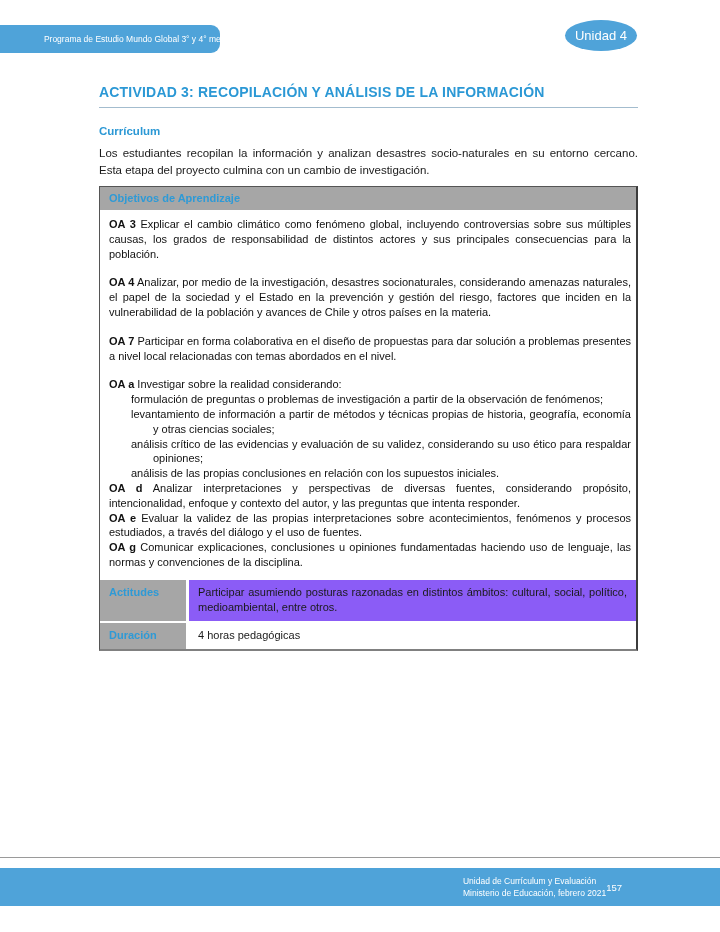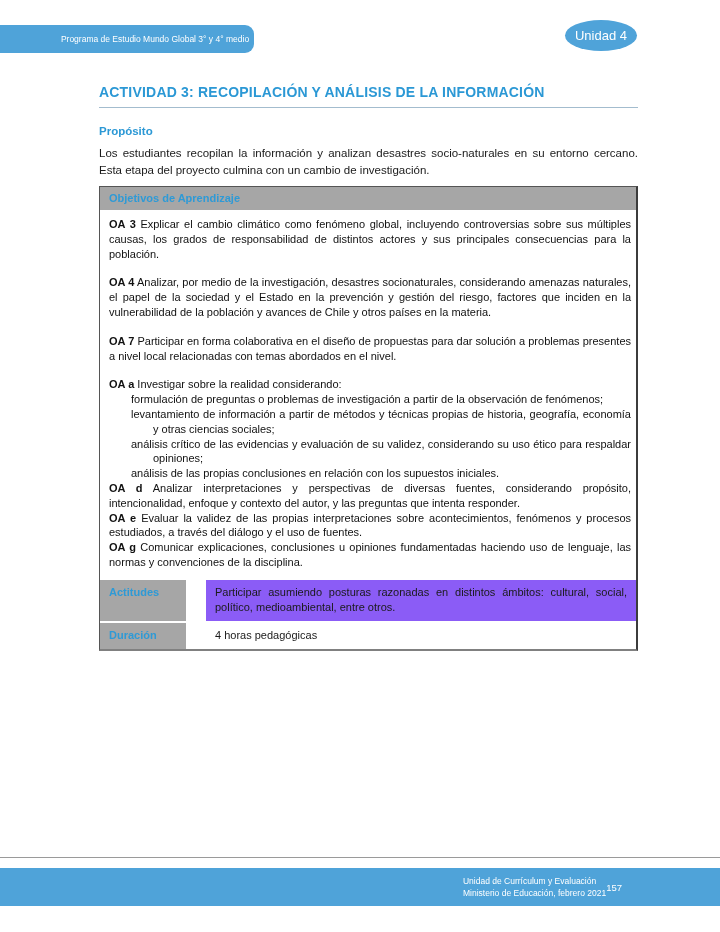--- a/index.html
+++ b/index.html
@@ -4,21 +4,21 @@
 <style>
   html,body { margin:0; padding:0; background:#e8e8e8; }
   .page {
     position:relative; width:720px; height:932px; margin:0 auto;
     background:#ffffff; overflow:hidden;
     font-family:"Liberation Sans", sans-serif; color:#1a1a1a;
   }
 
   
   .badge-left {
-    position:absolute; left:0; top:25px; width:254px; height:28px;
+    position:absolute; left:0; top:25px; width:220px; height:28px;
     background:#4FA3D9; border-radius:0 9px 9px 0;
     color:#ffffff; font-size:8.5px;
     display:flex; align-items:center; justify-content:center;
     padding-left:56px; box-sizing:border-box; white-space:nowrap;
   }
   .badge-unit {
     position:absolute; left:565px; top:20px; width:72px; height:31px;
     background:#4FA3D9; border-radius:50%;
     color:#ffffff; font-size:13px;
     display:flex; align-items:center; justify-content:center;
@@ -45,21 +45,21 @@
   .oa-body {
     background:#ffffff; padding:7px 5px 8px 9px;
     font-size:11px; line-height:14.8px; color:#111111;
   }
   .oa-item { margin:0; text-align:justify; }
   .oa-item.gap { margin-bottom:14px; }
   .oa-item b { white-space:pre; }
   .oa-sub { margin:0; text-align:justify; padding-left:44px; text-indent:-22px; }
 
   .row-sep { height:2px; background:#ffffff; }
-  .attr-row { display:flex; gap:20px; background:#ffffff;border-radius:7px; }
+  .attr-row { display:flex; gap:3px; background:#ffffff;border-radius:7px; }
   .attr-label {
     width:86px; flex:0 0 86px; background:#A6A6A6; color:#2E9AD6;
     font-weight:bold; font-size:11px; padding:6px 0 4px 9px; box-sizing:border-box;
   }
   .attr-content { flex:1; font-size:11px; line-height:15px; padding:5px 9px 6px 9px; text-align:justify; }
   .attr-content.gray { background:#8b5cf6; }
   .attr-content.white { background:#ffffff; }
 
   
   .footer-divider { position:absolute; left:0; right:0; bottom:74px; height:1px; background:#9A9A9A; }
@@ -82,21 +82,21 @@
   </div>
 
   <div class="badge-unit">
     <span>Unidad 4</span>
   </div>
 
   <div class="content">
 
     <h1 class="title">ACTIVIDAD 3: RECOPILACIÓN Y ANÁLISIS DE LA INFORMACIÓN</h1>
 
-    <h2 class="subhead">Propósito</h2>
+    <h2 class="subhead">Currículum</h2>
 
     <p class="intro">Los estudiantes recopilan la información y analizan desastres socio-naturales en su entorno cercano. Esta etapa del proyecto culmina con un cambio de investigación.</p>
 
     <div class="oa-table">
 
       <div class="oa-header">
         <span>Objetivos de Aprendizaje</span>
       </div>
 
       <div class="oa-body" id="oa-body">

